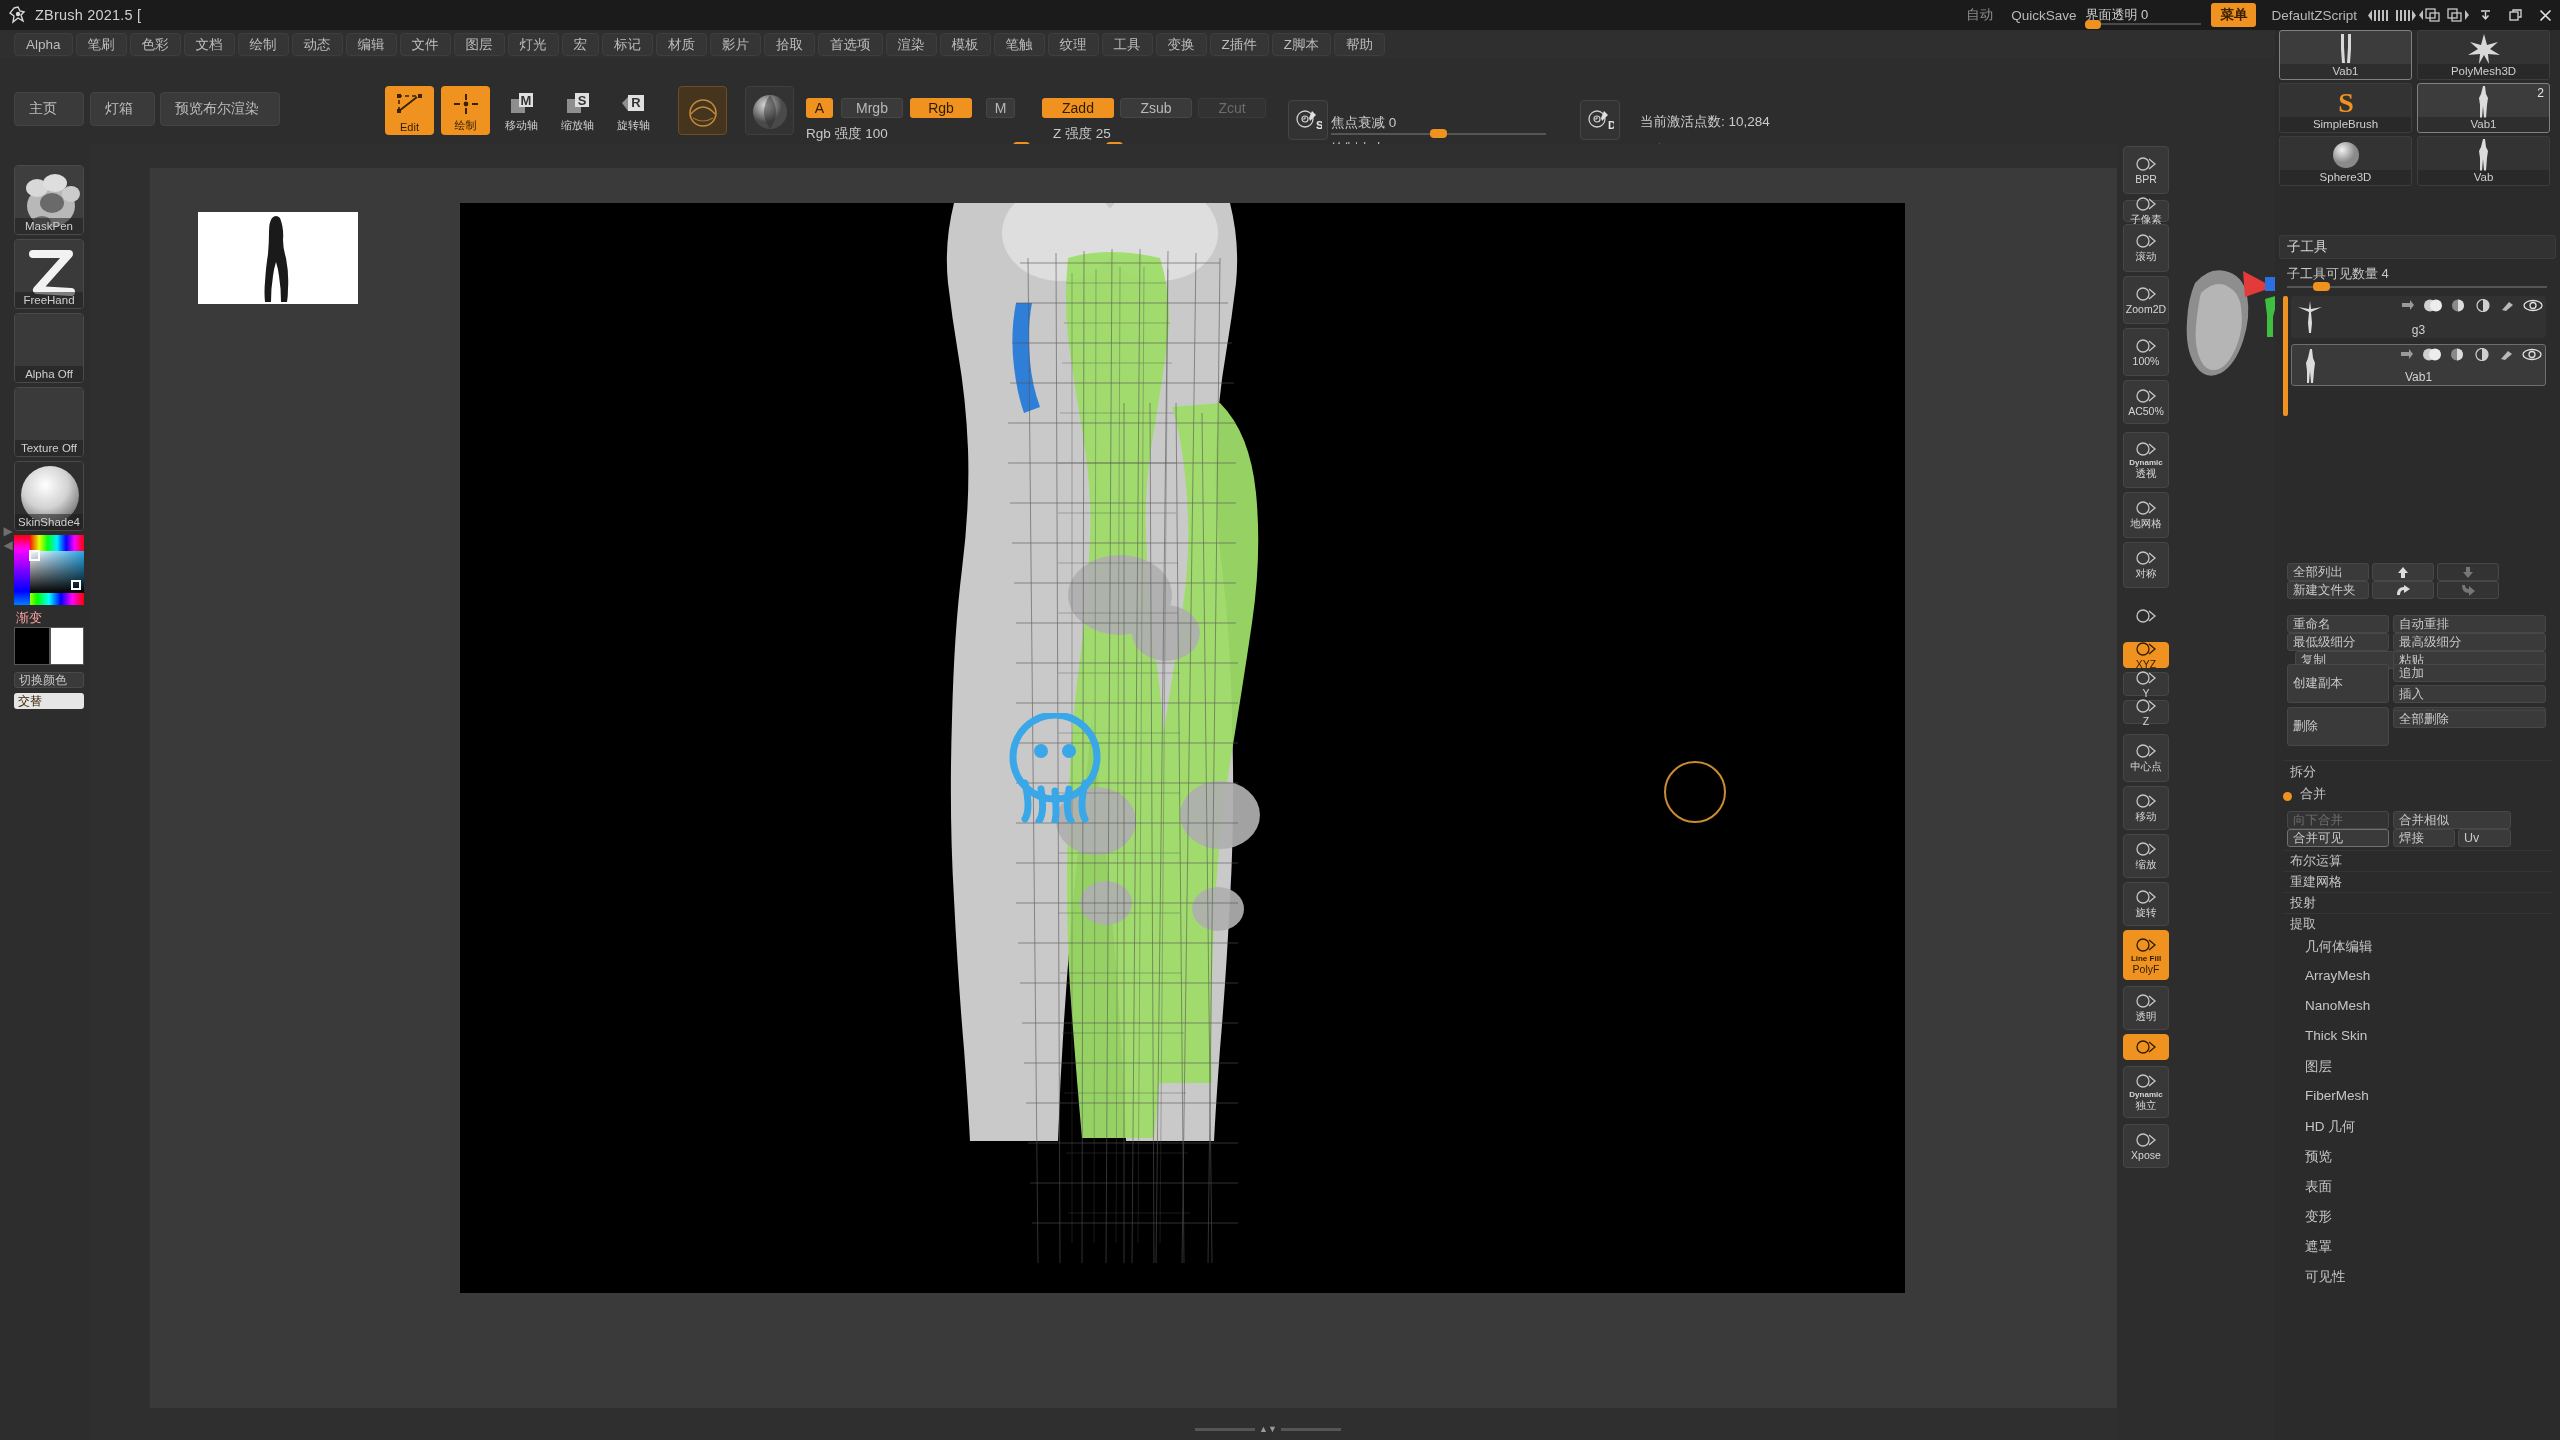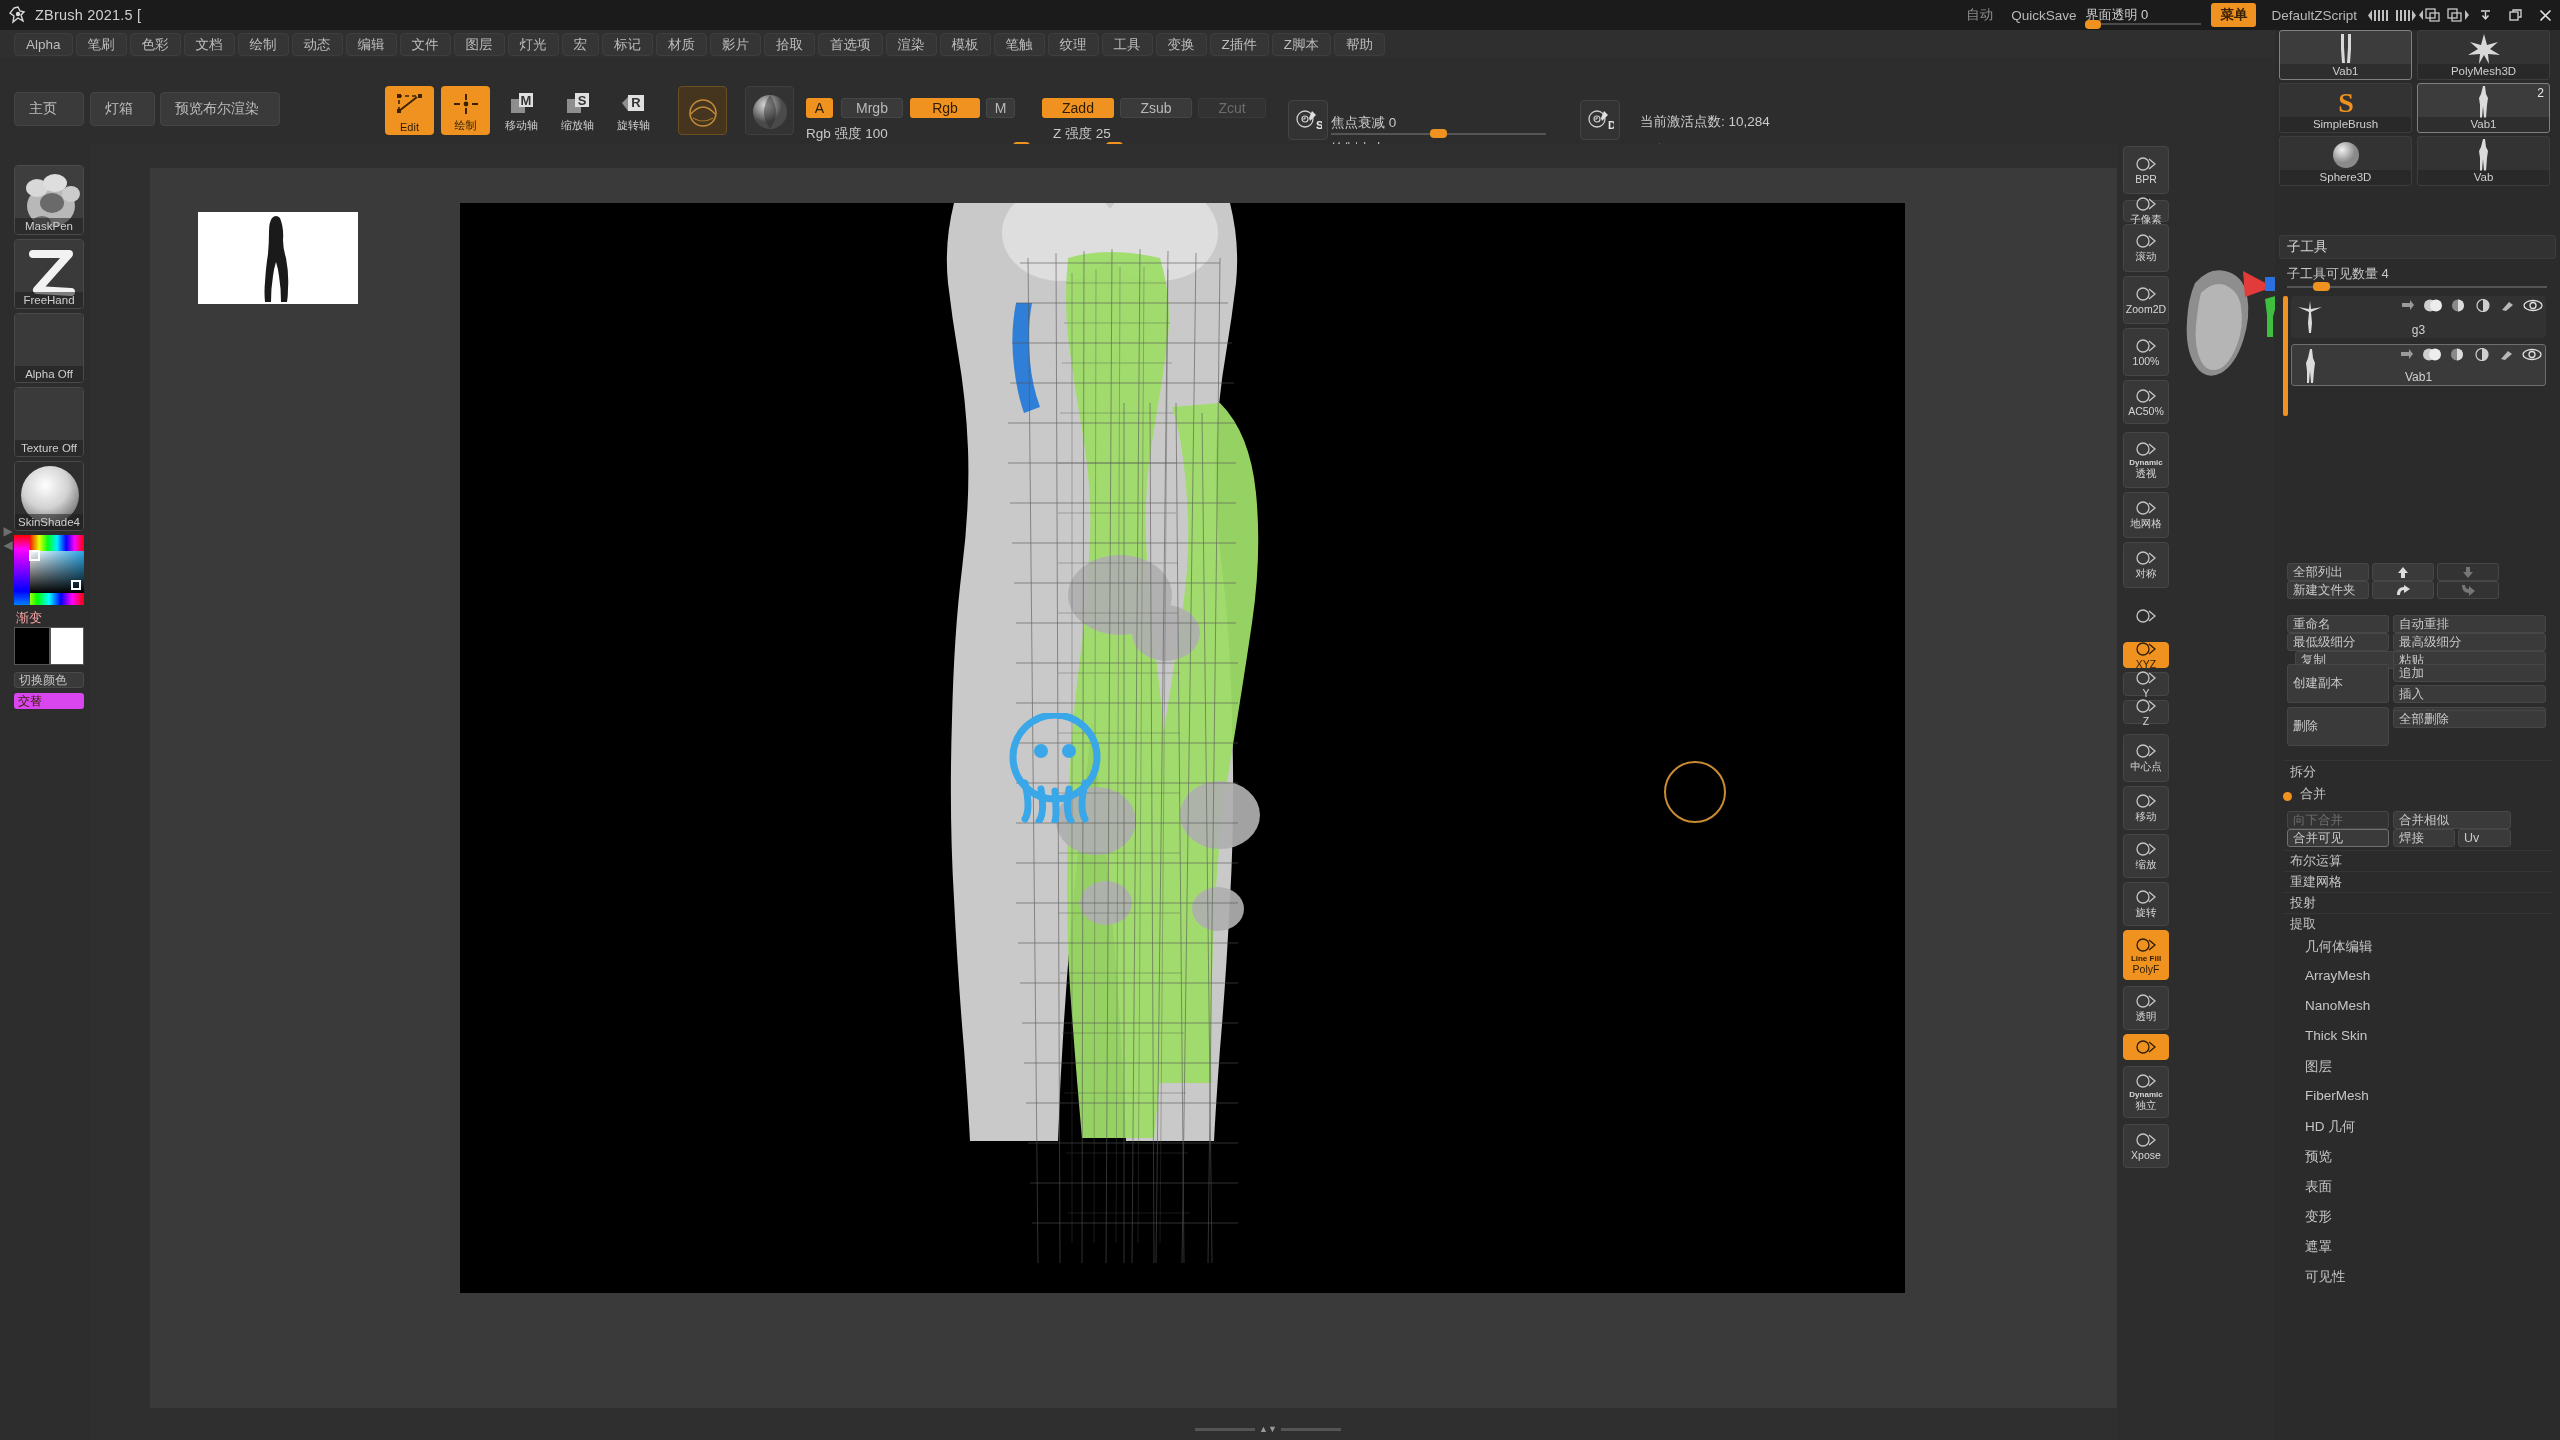--- a/index.html
+++ b/index.html
@@ -347,21 +347,21 @@
               </radialGradient>
             </defs>
           <circle cx="20" cy="20" r="17" fill="url(#mt)"></circle>
           <path d="M20 3 Q8 20 20 37 Q32 20 20 3 Z" fill="#2b2b2b" opacity="0.45"></path>
         </svg>
       </div>
     </div>
 
     <div class="mode-btn on" style="left:806px; top:40px; width:27px;">A</div>
     <div class="mode-btn off" style="left:841px; top:40px; width:62px;">Mrgb</div>
-    <div class="mode-btn on" style="left:910px; top:40px; width:70px;">Rgb</div>
+    <div class="mode-btn on" style="left:910px; top:40px; width:62px;">Rgb</div>
     <div class="mode-btn off" style="left:986px; top:40px; width:29px;">M</div>
     <div class="mode-btn on" style="left:1042px;top:40px; width:72px;">Zadd</div>
     <div class="mode-btn off" style="left:1120px;top:40px; width:72px;">Zsub</div>
     <div class="mode-btn dis" style="left:1198px;top:40px; width:68px;">Zcut</div>
 
     <div class="slider-row" style="left:806px; top:67px;">Rgb 强度 100</div>
     <div class="sl-track" style="left:806px; top:88px; width:220px;"></div>
     <div class="sl-knob" style="left:1013px; top:84px;"></div>
 
     <div class="slider-row" style="left:1053px; top:67px;">Z 强度 25</div>
@@ -485,21 +485,21 @@
         <rect x="16" y="16" width="54" height="42" fill="url(#val)"></rect>
         <rect x="16" y="16" width="9" height="9" fill="none" stroke="#fff" stroke-width="2"></rect>
         <rect x="58" y="46" width="8" height="8" fill="none" stroke="#fff" stroke-width="2"></rect>
       </svg>
     </div>
     <div class="ls-label" style="top:465px; text-align:left; padding-left:16px;">渐变</div>
 
     <div style="position:absolute; left:14px; top:483px; width:36px; height:38px; background:#000; border:1px solid #555;"></div>
     <div style="position:absolute; left:50px; top:483px; width:34px; height:38px; background:#fff; border:1px solid #555;"></div>
     <div class="ls-btn" style="top:528px; background:#3a3a3a; border:1px solid #4a4a4a; color:#c7c7c7;">切换颜色</div>
-    <div class="ls-btn" style="top:549px; background:#d946ef; color:#3a2200;">交替</div>
+    <div class="ls-btn" style="top:549px; background:#e5e5e5; color:#3a2200;">交替</div>
   </div>
 
   <div class="canvas-area">
     <div class="doc">
 
       <div class="thumb-box">
         <svg width="160" height="92" viewBox="0 0 160 92">
           <rect width="160" height="92" fill="#ffffff"></rect>
           <path d="M74 6 q4 -4 8 0 q4 10 3 22 q0 8 3 18 q3 16 2 30 q0 8 -1 14 l-6 0 q0 -14 -2 -26 q-1 -8 -3 -14 q-2 6 -3 14 q-2 12 -2 26 l-6 0 q-1 -10 0 -20 q1 -16 3 -28 q1 -12 1 -22 q0 -10 3 -14 Z" fill="#1a1a1a"></path>
         </svg>

